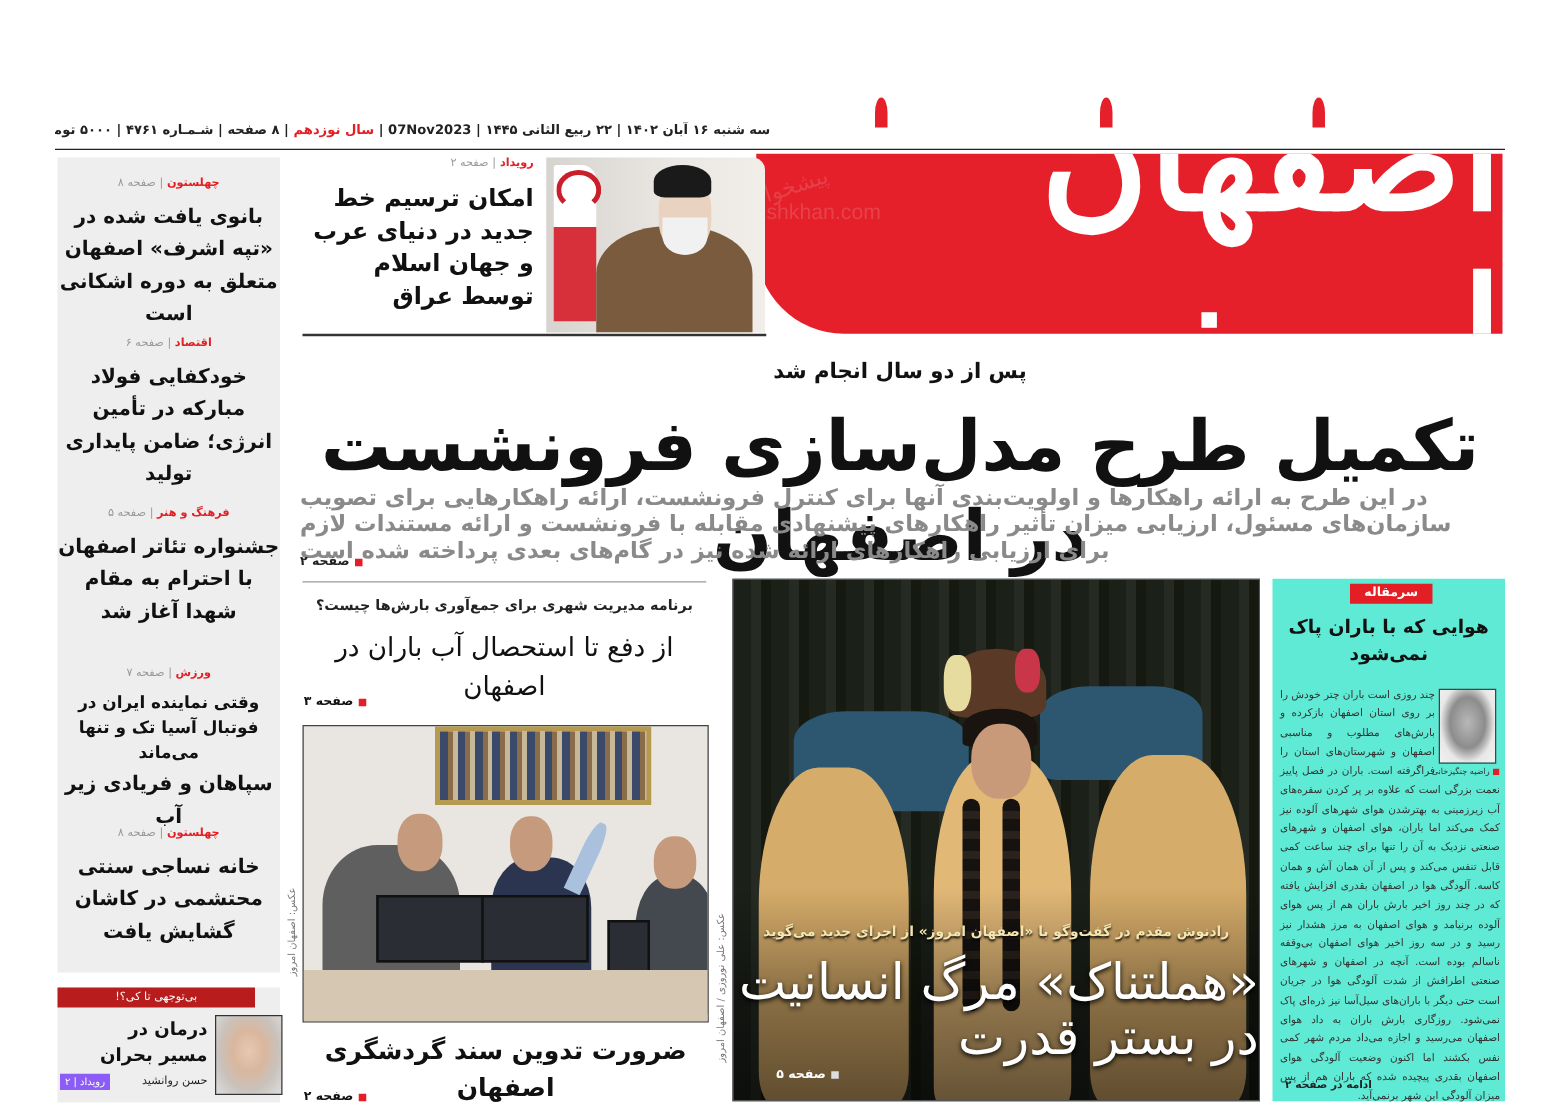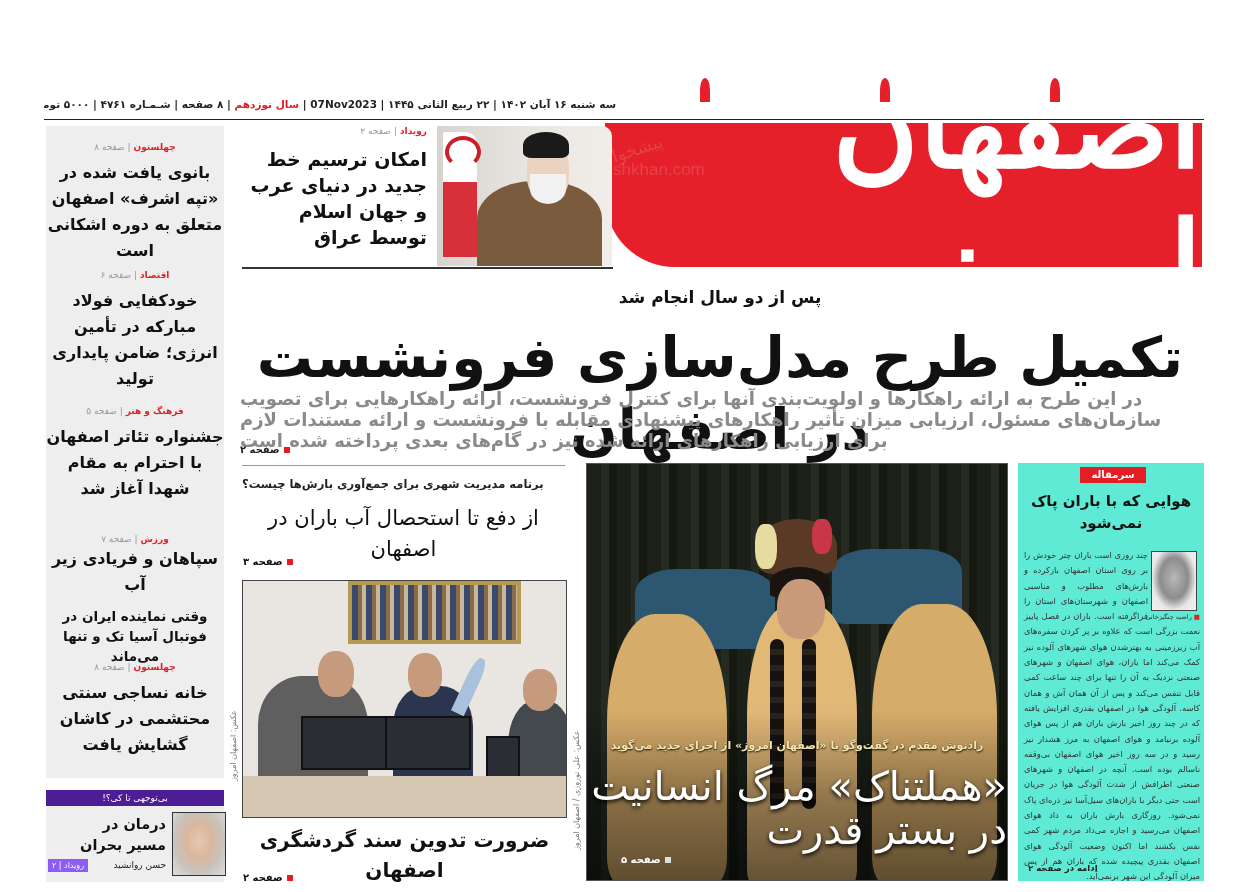--- a/index.html
+++ b/index.html
@@ -62,29 +62,29 @@
 
   
   .sidebar { left:46px; top:126px; width:178px; height:652px; background:#eeeeee; }
   .side-item { position:absolute; left:0; width:178px; direction:rtl; text-align:center; }
   .side-kicker { font-size:9px; color:#999; }
   .side-kicker .sec { color:#e31e24; font-weight:bold; }
   .side-title { font-size:16px; font-weight:bold; line-height:26px; color:#111; margin-top:8px; }
   .side-title.small { font-size:13.5px; line-height:20px; }
 
   .column-box { left:46px; top:790px; width:178px; height:92px; background:#eeeeee; }
-  .column-bar { position:absolute; left:0; top:0; width:178px; height:16px; background:#4c1d95; color:#fff; font-size:9px; text-align:center; line-height:16px; direction:rtl; }
+  .column-bar { position:absolute; left:0; top:0; width:158px; height:16px; background:#b91c1c; color:#fff; font-size:9px; text-align:center; line-height:16px; direction:rtl; }
   .column-photo { position:absolute; left:126px; top:22px; width:52px; height:62px; border:1px solid #333; background: radial-gradient(ellipse at 50% 45%, #e7c8b0 0%, #d9b79e 35%, #c9c2bc 65%, #ddd 100%); }
   .column-title { position:absolute; left:20px; top:24px; width:100px; direction:rtl; text-align:right; font-size:14.5px; font-weight:bold; line-height:21px; }
   .column-author { position:absolute; left:40px; top:70px; width:80px; direction:rtl; text-align:right; font-size:9px; color:#222; }
   .column-tag { position:absolute; left:2px; top:69px; height:13px; padding:0 4px; background:#8b5cf6; color:#fff; font-size:8px; line-height:13px; direction:rtl; }
 
   
   .rain-top-rule { left:242px; top:465px; width:323px; height:1px; background:#999; }
-  .rain-overline { left:242px; top:477px; width:323px; direction:rtl; text-align:left; font-size:11.5px; font-weight:bold; color:#222; }
+  .rain-overline { left:242px; top:477px; width:323px; direction:rtl; text-align:center; font-size:11.5px; font-weight:bold; color:#222; }
   .rain-title { left:242px; top:503px; width:323px; direction:rtl; text-align:center; font-size:21px; font-weight:normal; line-height:31px; }
   .rain-page { left:243px; top:556px; font-size:10px; font-weight:bold; direction:rtl; display:flex; align-items:center; gap:4px; }
 
   .meeting-photo { left:242px; top:580px; width:325px; height:238px; background:#e9e6e1; overflow:hidden; border:1px solid #444; box-sizing:border-box; }
   .frame { position:absolute; left:105px; top:0; width:165px; height:55px; border:4px solid #b79a52; background: repeating-linear-gradient(90deg,#3b4a6b 0 6px,#8b6c4a 6px 10px,#c7b89a 10px 14px); }
   .man { position:absolute; border-radius:40% 40% 0 0; }
   .man-head { position:absolute; border-radius:45%; background:#c69a7c; }
   .monitor { position:absolute; background:#2a2d33; border:2px solid #111; }
   .desk { position:absolute; left:0; top:195px; width:325px; height:45px; background:#d5c7b1; }
   .photo-credit-v { position:absolute; writing-mode:vertical-rl; transform:rotate(180deg); font-size:8px; color:#777; direction:rtl; }
@@ -178,22 +178,22 @@
   <div class="side-item" style="top:144px;">
     <div class="side-kicker"><span class="sec">اقتصاد</span> | <span>صفحه ۶</span></div>
     <div class="side-title">خودکفایی فولاد مبارکه در تأمین انرژی؛ ضامن پایداری تولید</div>
   </div>
   <div class="side-item" style="top:280px;">
     <div class="side-kicker"><span class="sec">فرهنگ و هنر</span> | <span>صفحه ۵</span></div>
     <div class="side-title">جشنواره تئاتر اصفهان با احترام به مقام شهدا آغاز شد</div>
   </div>
   <div class="side-item" style="top:408px;">
     <div class="side-kicker"><span class="sec">ورزش</span> | <span>صفحه ۷</span></div>
+    <div class="side-title small">وقتی نماینده ایران در فوتبال آسیا تک و تنها می‌ماند</div>
     <div class="side-title" style="margin-top:2px;">سپاهان و فریادی زیر آب</div>
-    <div class="side-title small">وقتی نماینده ایران در فوتبال آسیا تک و تنها می‌ماند</div>
   </div>
   <div class="side-item" style="top:536px;">
     <div class="side-kicker"><span class="sec">چهلستون</span> | <span>صفحه ۸</span></div>
     <div class="side-title">خانه نساجی سنتی محتشمی در کاشان گشایش یافت</div>
   </div>
 </div>
 
 <div class="abs column-box">
   <div class="column-bar">بی‌توجهی تا کی؟!</div>
   <div class="column-photo"></div>

